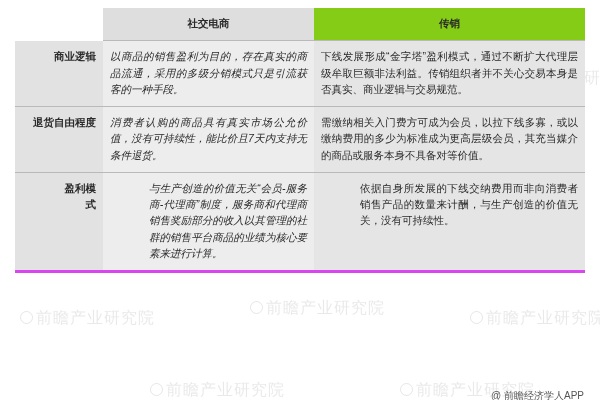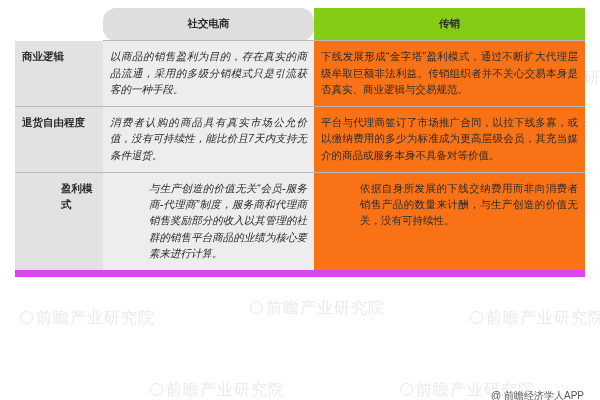--- a/index.html
+++ b/index.html
@@ -49,45 +49,44 @@
     padding-top: 5px;
     padding-bottom: 7px;
     color: #1f1f1f;
   }
   thead th.blank {
     background: #ffffff;
     border-bottom: 1px solid #ffffff;
   }
   thead th.head-soc {
     background: #dedede;
-    border-radius: 13px;
   }
   thead th.head-trad {
     background: #84cc16;
   }
   td.rowlabel {
     background: #e2e2e2;
     font-weight: bold;
     font-size: 11px;
-    text-align: left;
+    text-align: right;
     color: #1f1f1f;
     padding-top: 9px;
   }
   td.col-soc {
     background: #ededed;
     text-align: justify;
     text-justify: inter-ideograph;
     font-style: italic;
   }
   td.col-trad {
-    background: #f97316;
+    background: #e5e5e5;
     text-align: justify;
     text-justify: inter-ideograph;
   }
-  tr.last td { border-bottom: 7px solid #d946ef; padding-left: 46px; }
+  tr.last td { border-bottom: 3px solid #d946ef; padding-left: 46px; }
 
   .footer {
     position: absolute;
     right: 16px;
     bottom: 5px;
     font-size: 10px;
     color: #555555;
     z-index: 3;
     margin-left: 24px;
   }
@@ -153,21 +152,21 @@
     </thead>
     <tbody>
       <tr>
         <td class="rowlabel">商业逻辑</td>
         <td class="col-soc">以商品的销售盈利为目的，存在真实的商品流通，采用的多级分销模式只是引流获客的一种手段。</td>
         <td class="col-trad">下线发展形成“金字塔”盈利模式，通过不断扩大代理层级牟取巨额非法利益。传销组织者并不关心交易本身是否真实、商业逻辑与交易规范。</td>
       </tr>
       <tr>
         <td class="rowlabel">退货自由程度</td>
         <td class="col-soc">消费者认购的商品具有真实市场公允价值，没有可持续性，能比价且7天内支持无条件退货。</td>
-        <td class="col-trad">平台与代理商签订了市场推广合同，以拉下线多寡，或以缴纳费用的多少为标准成为更高层级会员，其充当媒介的商品或服务本身不具备对等价值。</td>
+        <td class="col-trad">需缴纳相关入门费方可成为会员，以拉下线多寡，或以缴纳费用的多少为标准成为更高层级会员，其充当媒介的商品或服务本身不具备对等价值。</td>
       </tr>
       <tr class="last">
         <td class="rowlabel">盈利模式</td>
         <td class="col-soc">与生产创造的价值无关“会员-服务商-代理商”制度，服务商和代理商销售奖励部分的收入以其管理的社群的销售平台商品的业绩为核心要素来进行计算。</td>
         <td class="col-trad">依据自身所发展的下线交纳费用而非向消费者销售产品的数量来计酬，与生产创造的价值无关，没有可持续性。</td>
       </tr>
     </tbody>
   </table>
 
   <div class="footer">@ 前瞻经济学人APP</div>

